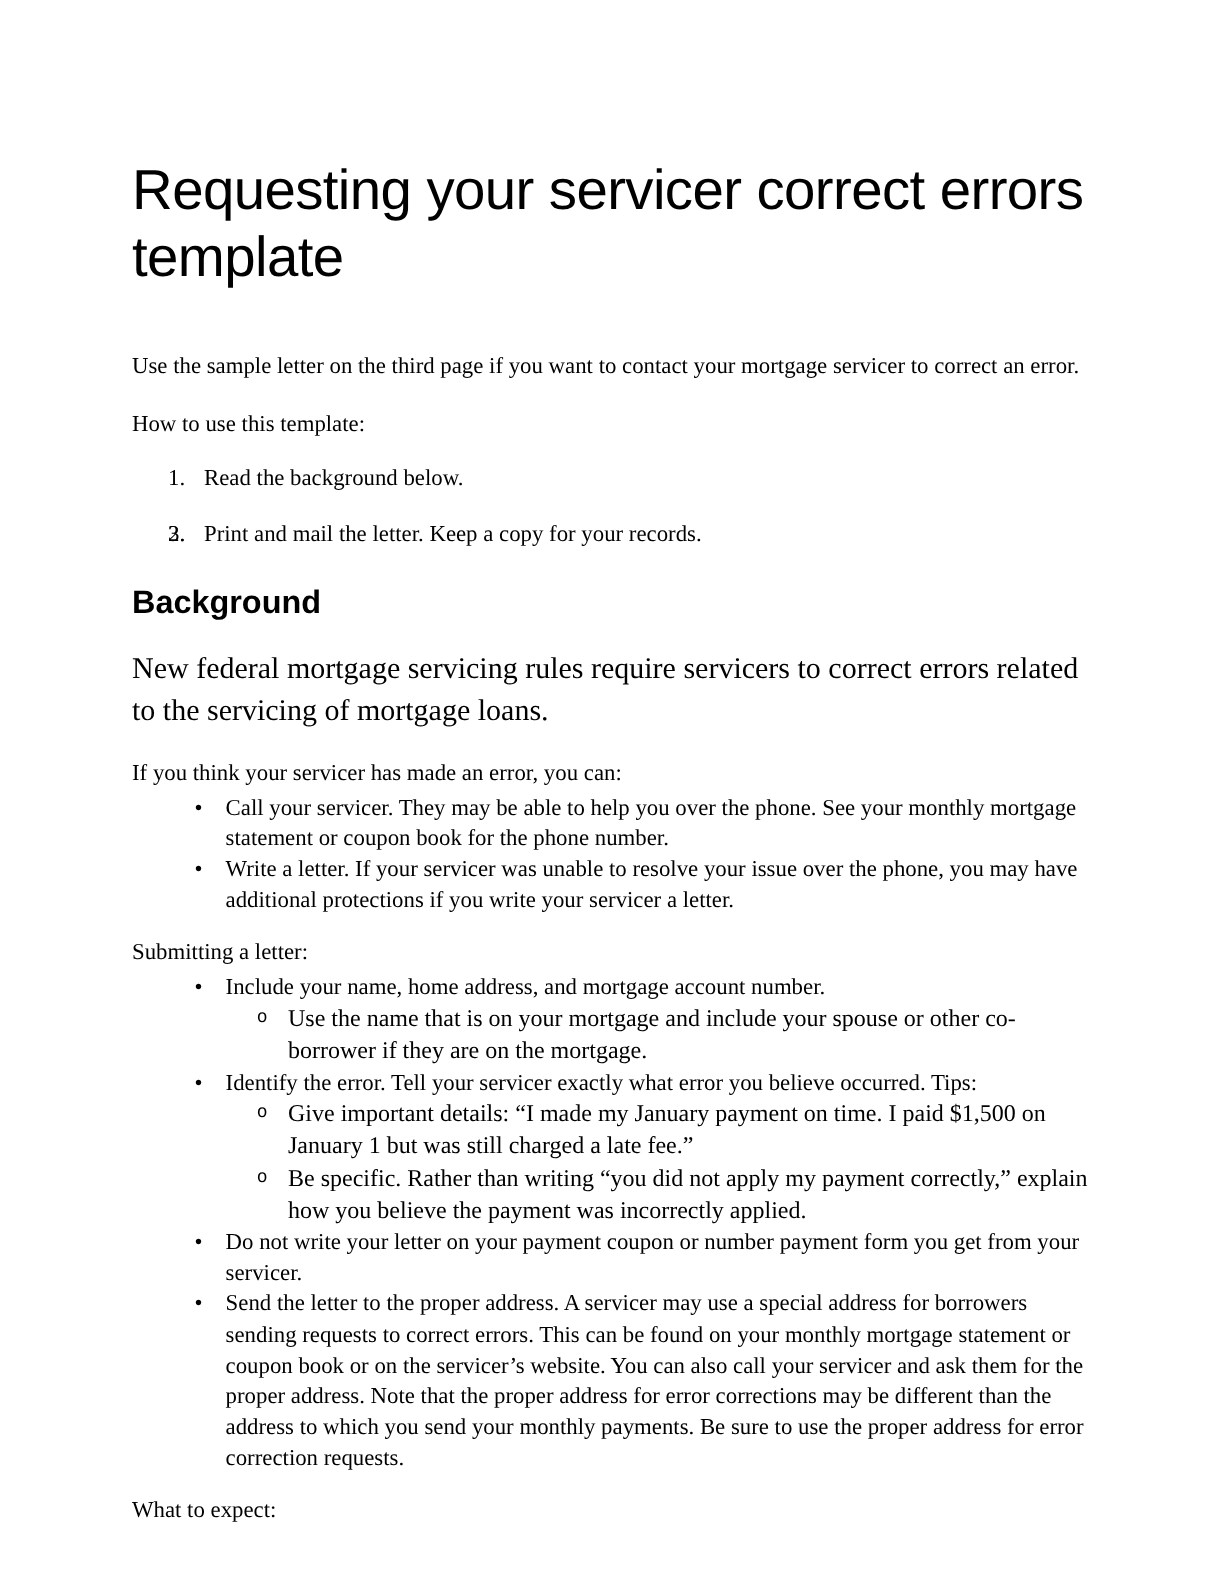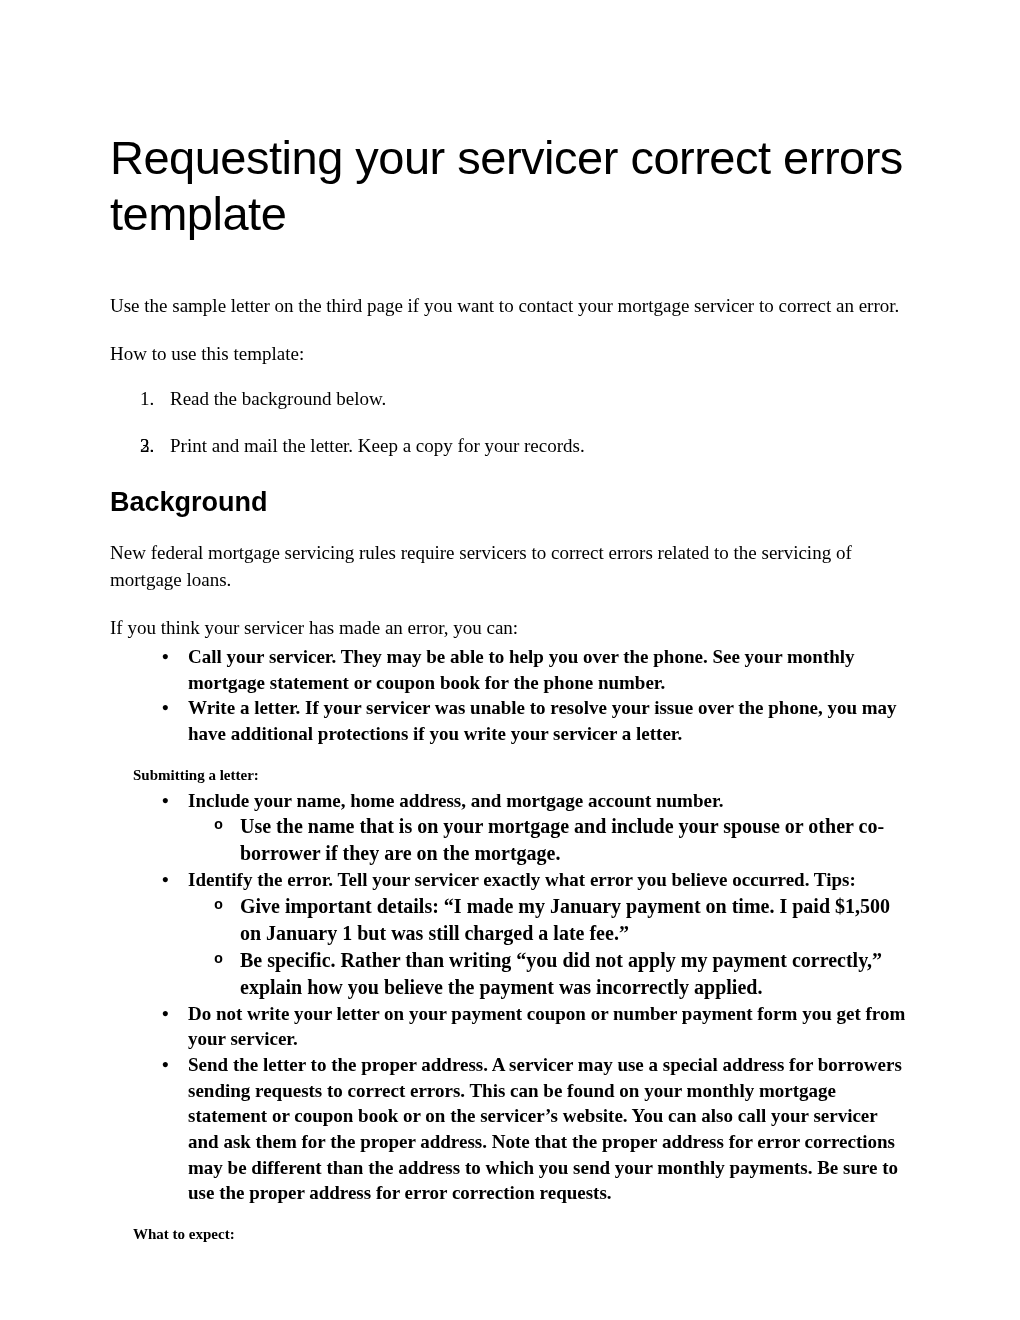--- a/index.html
+++ b/index.html
@@ -50,40 +50,39 @@
       position: absolute;
       left: 0;
     }
     .section-heading {
       font-family: Arial, Helvetica, sans-serif;
       font-size: 27px;
       font-weight: 700;
       margin-bottom: 22px;
     }
     .para {
-      font-size: 19px;
+      font-size: 25px;
       line-height: 1.4;
       margin-bottom: 22px;
     }
     .para-tight {
       font-size: 19px;
       line-height: 1.4;
       margin-bottom: 2px;
     }
     .bullet-list {
       list-style: none;
       padding-left: 78px;
       margin-bottom: 22px;
     }
     .bullet-list > li {
       font-size: 19px;
       line-height: 1.35;
       position: relative;
       padding-left: 0;
-      font-weight: bold;
     }
     .bullet-list > li::before {
       content: "•";
       position: absolute;
       left: -26px;
       font-size: 19px;
     }
     .sub-list {
       list-style: none;
       padding-left: 52px;
@@ -96,25 +95,24 @@
     }
     .sub-list > li::before {
       content: "o";
       position: absolute;
       left: -26px;
       font-family: 'Courier New', monospace;
       font-size: 15px;
       top: 3px;
     }
     .subheading {
-      font-size: 15px;
-      font-weight: 700;
+      font-size: 19px;
+      font-weight: 400;
       line-height: 1.4;
       margin-bottom: 2px;
-      margin-left: 23px;
     }
     .bullet-list.tight {
       margin-bottom: 18px;
     }
   </style>
 </head>
 <body>
 
 <h1 class="title">Requesting your servicer correct errors template</h1>
 

